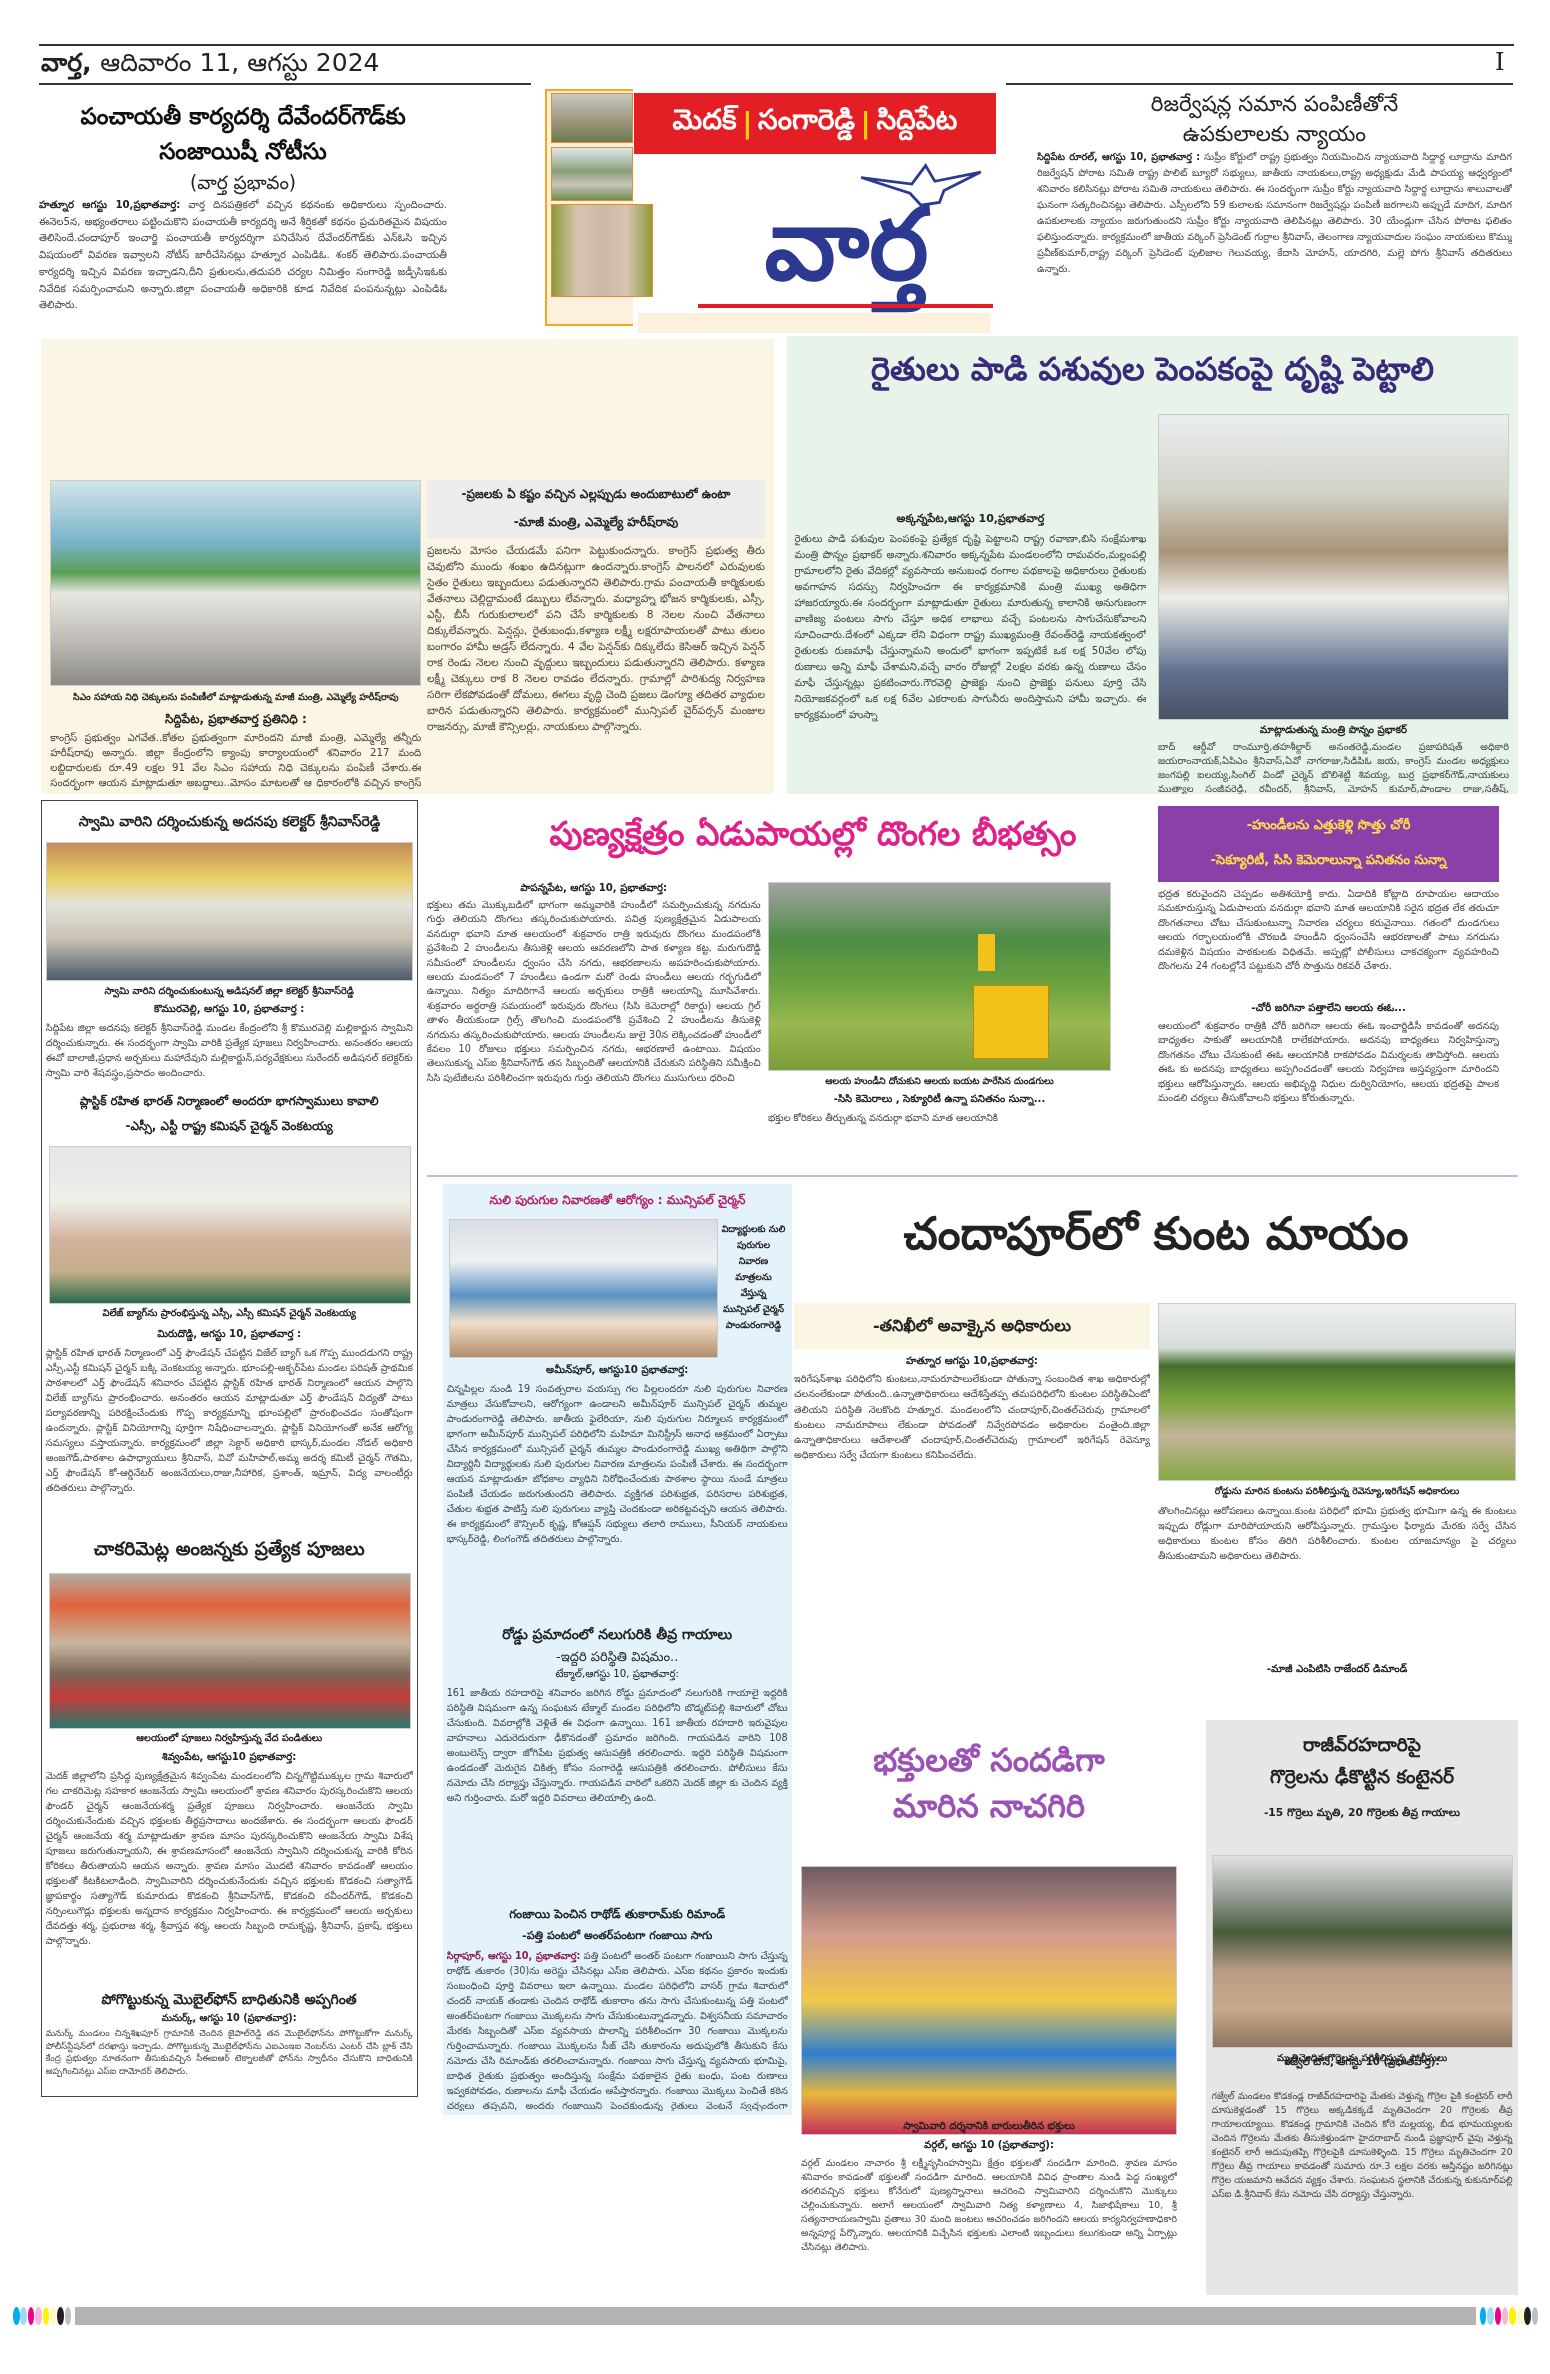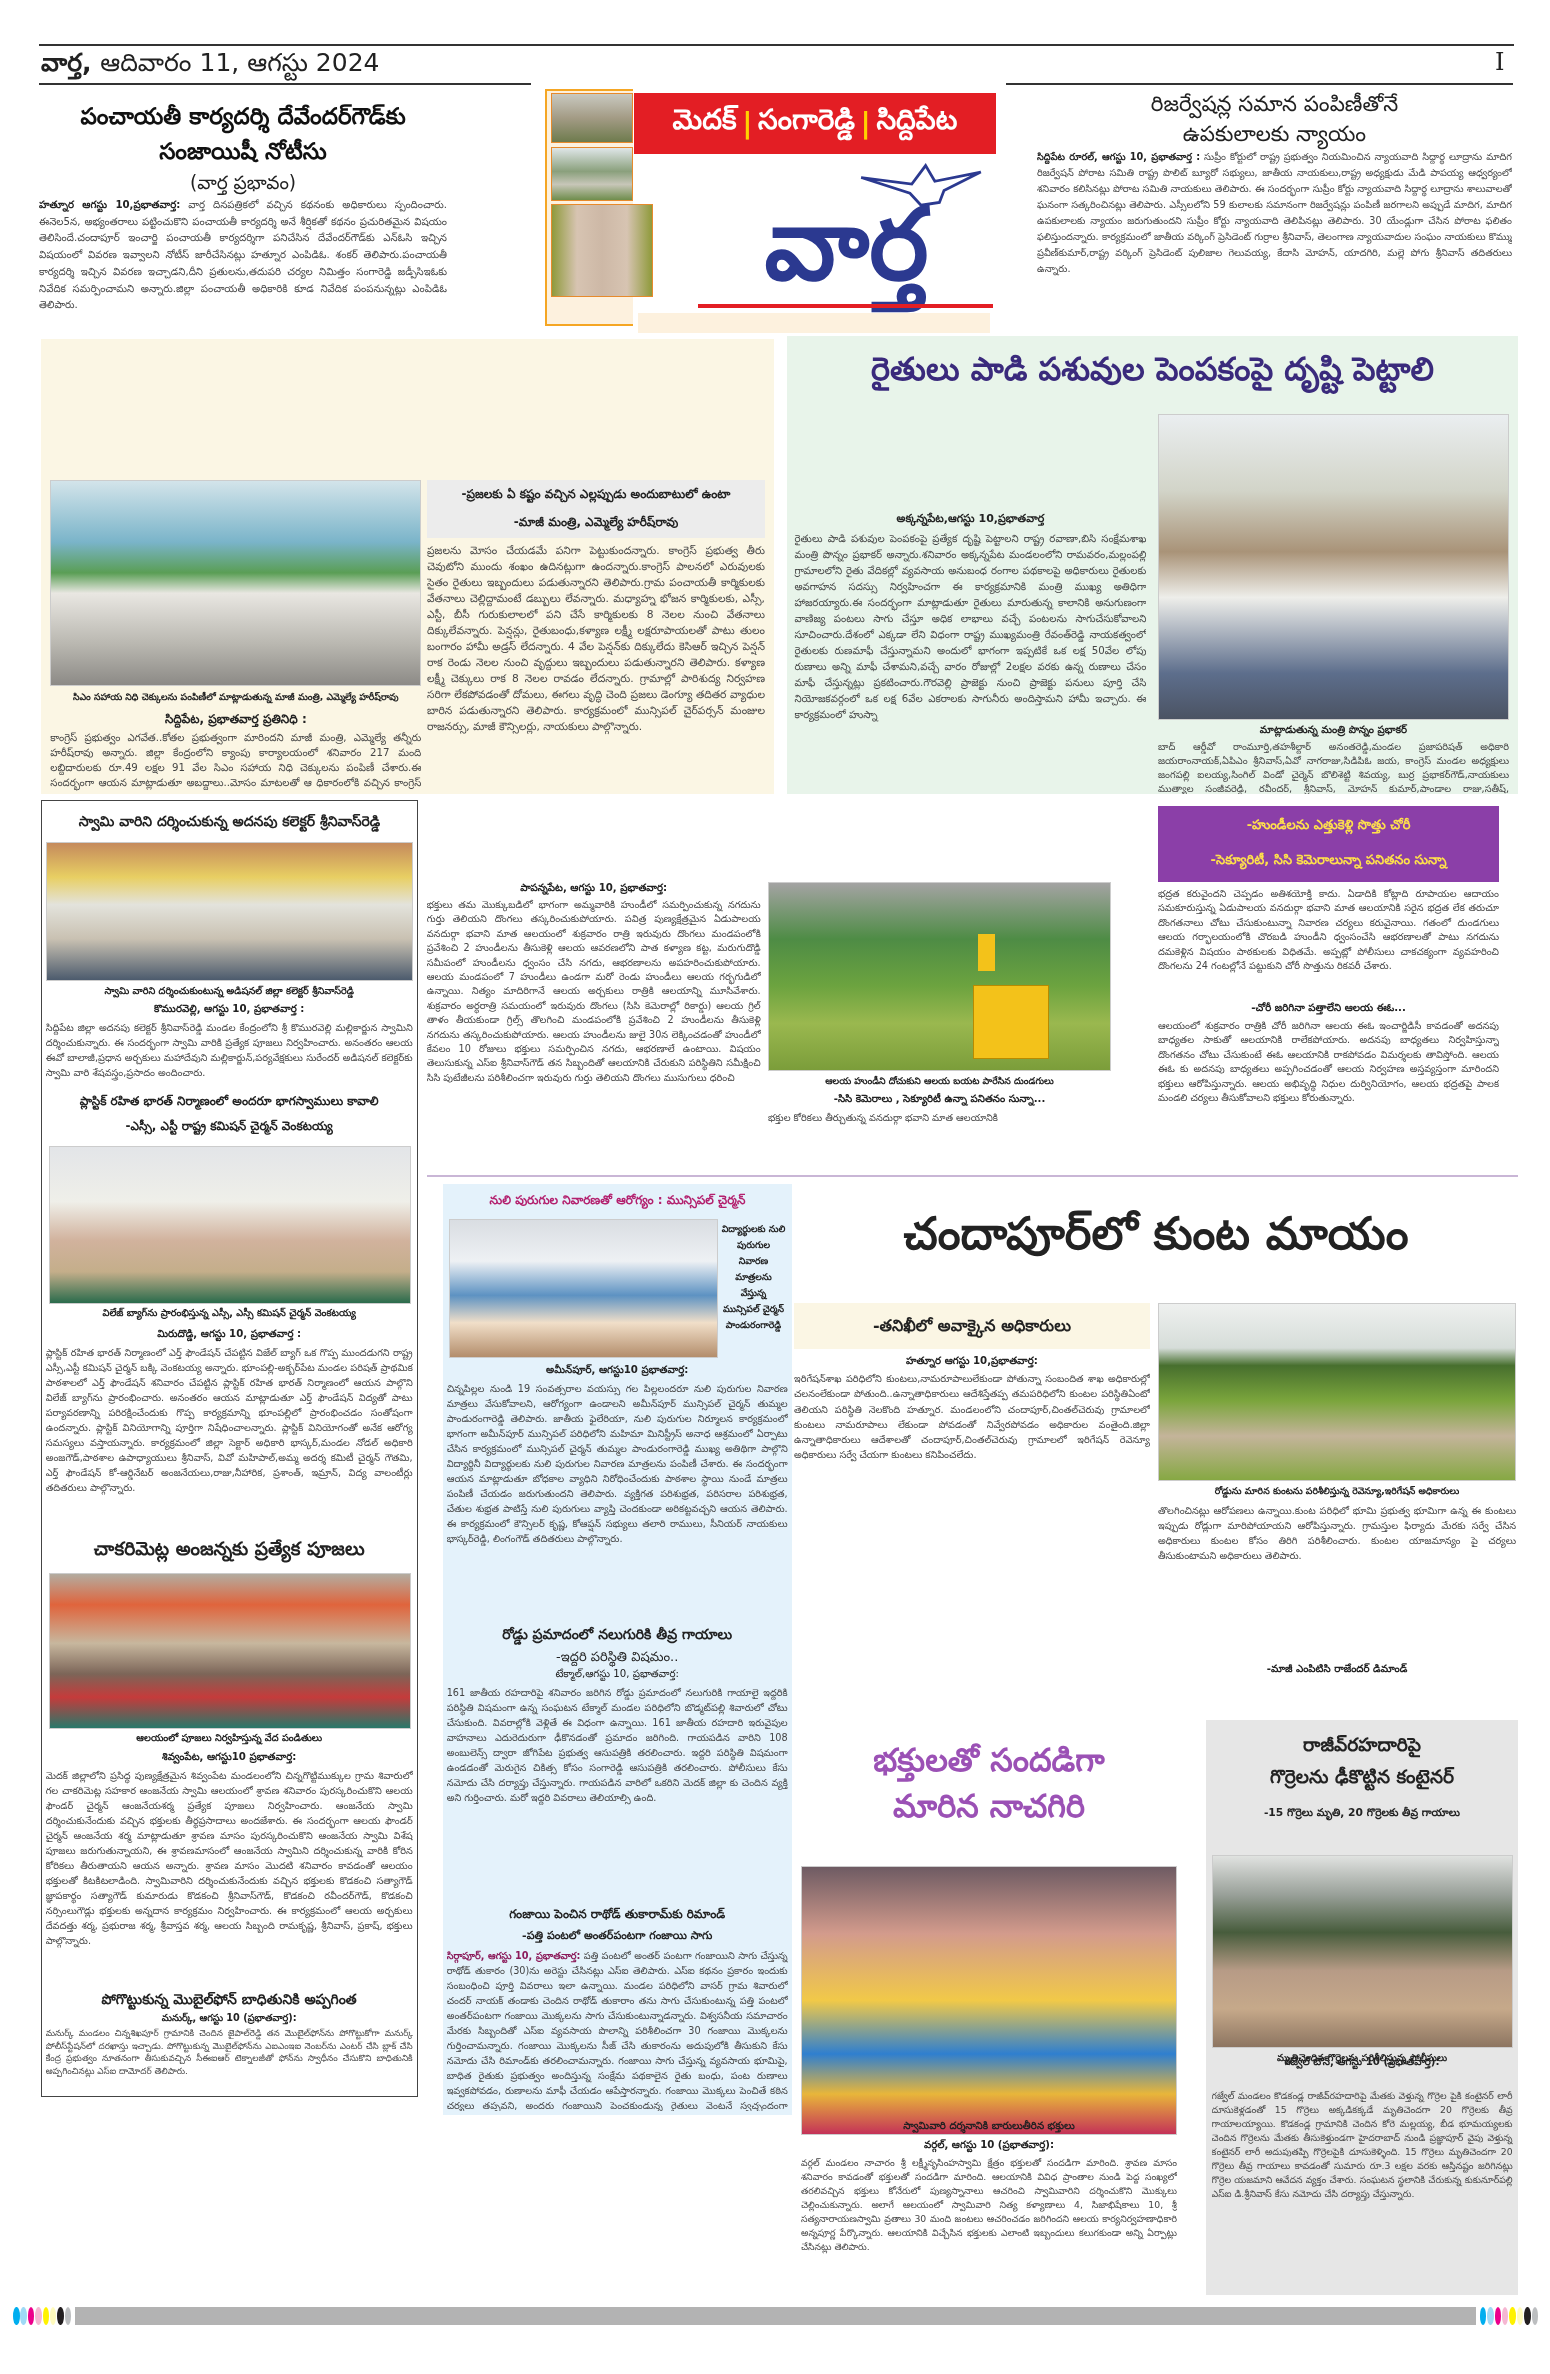--- a/index.html
+++ b/index.html
@@ -106,20 +106,21 @@
   <div class="caption abs" style="left:3.7px;top:931px;width:367px;font-size:9.7px">ఆలయంలో పూజలు నిర్వహిస్తున్న వేద పండితులు</div>
   <div class="abs center" style="left:3.7px;top:950px;width:367px;font-size:10.2px;font-weight:bold">శివ్వంపేట, ఆగస్టు10 ప్రభాతవార్త:</div>
   <div class="body-text abs" style="left:3.7px;top:967px;width:367px;height:215px;font-size:9.7px;line-height:15px">మెదక్ జిల్లాలోని ప్రసిద్ధ పుణ్యక్షేత్రమైన శివ్వంపేట మండలంలోని చిన్నగొట్టిముక్కుల గ్రామ శివారులో గల చాకరిమెట్ల సహకార ఆంజనేయ స్వామి ఆలయంలో శ్రావణ శనివారం పురస్కరించుకొని ఆలయ ఫౌండర్ చైర్మన్ ఆంజనేయశర్మ ప్రత్యేక పూజలు నిర్వహించారు. ఆంజనేయ స్వామి దర్శించుకునేందుకు వచ్చిన భక్తులకు తీర్థప్రసాదాలు అందజేశారు. ఈ సందర్భంగా ఆలయ ఫౌండర్ చైర్మన్ ఆంజనేయ శర్మ మాట్లాడుతూ శ్రావణ మాసం పురస్కరించుకొని ఆంజనేయ స్వామి విశేష పూజలు జరుగుతున్నాయని, ఈ శ్రావణమాసంలో ఆంజనేయ స్వామిని దర్శించుకున్న వారికి కోరిన కోరికలు తీరుతాయని ఆయన అన్నారు. శ్రావణ మాసం మొదటి శనివారం కావడంతో ఆలయం భక్తులతో కిటకిటలాడింది. స్వామివారిని దర్శించుకునేందుకు వచ్చిన భక్తులకు కొడకంచి సత్యాగౌడ్ జ్ఞాపకార్థం సత్యాగౌడ్ కుమారుడు కొడకంచి శ్రీనివాస్‌గౌడ్, కొడకంచి రవీందర్‌గౌడ్, కొడకంచి నర్సింలుగౌడ్లు భక్తులకు అన్నదాన కార్యక్రమం నిర్వహించారు. ఈ కార్యక్రమంలో ఆలయ అర్చకులు దేవదత్తు శర్మ, ప్రభురాజ శర్మ, శ్రీవాస్తవ శర్మ, ఆలయ సిబ్బంది రామకృష్ణ, శ్రీనివాస్, ప్రకాష్, భక్తులు పాల్గొన్నారు.</div>
 
   <div class="abs center" style="left:3.7px;top:1184px;width:367px;font-size:14px;font-weight:bold;line-height:28px">పోగొట్టుకున్న మొబైల్‌ఫోన్ బాధితునికి అప్పగింత</div>
   <div class="abs center" style="left:3.7px;top:1211px;width:367px;font-size:9.7px;font-weight:bold">మనుర్క్, ఆగస్టు 10 (ప్రభాతవార్త):</div>
   <div class="body-text abs" style="left:3.7px;top:1226px;width:367px;height:67px;font-size:8.8px;line-height:12.5px">మనుర్క్ మండలం చిన్నశిఖపూర్ గ్రామానికి చెందిన జైపాల్‌రెడ్డి తన మొబైల్‌ఫోన్‌ను పోగొట్టుకోగా మనుర్క్ పోలీస్‌స్టేషన్‌లో దరఖాస్తు ఇచ్చాడు. పోగొట్టుకున్న మొబైల్‌ఫోన్‌ను ఎఐఎంఇఐ నెంబర్‌ను ఎంటర్ చేసి బ్లాక్ చేసి కేంద్ర ప్రభుత్వం నూతనంగా తీసుకువచ్చిన సీఈఐఆర్ టెక్నాలజీతో ఫోన్‌ను స్వాధీనం చేసుకొని బాధితునికి అప్పగించినట్లు ఎస్ఐ దామోదర్ తెలిపారు.</div>
 </section>
 
 <section class="abs" style="left:423px;top:800px;width:1095px;height:371px">
+  <div class="abs" style="left:28px;top:5.6px;width:724px;font-size:33px;font-weight:bold;color:#e0218a;line-height:56px;text-align:center">పుణ్యక్షేత్రం ఏడుపాయల్లో దొంగల బీభత్సం</div>
   <div class="abs center" style="left:3.7px;top:82px;width:334px;font-size:10.2px;font-weight:bold">పాపన్నపేట, ఆగస్టు 10, ప్రభాతవార్త:</div>
   <div class="body-text abs" style="left:3.7px;top:98px;width:334px;height:218px;font-size:9.7px;line-height:14.4px">భక్తులు తమ మొక్కుబడిలో భాగంగా అమ్మవారికి హుండీలో సమర్పించుకున్న నగదును గుర్తు తెలియని దొంగలు తస్కరించుకుపోయారు. పవిత్ర పుణ్యక్షేత్రమైన ఏడుపాలయ వనదుర్గా భవాని మాత ఆలయంలో శుక్రవారం రాత్రి ఇరువురు దొంగలు మండపంలోకి ప్రవేశించి 2 హుండీలను తీసుకెళ్లి ఆలయ ఆవరణలోని పాత కళ్యాణ కట్ట, మరుగుదొడ్డి సమీపంలో హుండీలను ధ్వంసం చేసి నగదు, ఆభరణాలను అపహరించుకుపోయారు. ఆలయ మండపంలో 7 హుండీలు ఉండగా మరో రెండు హుండీలు ఆలయ గర్భగుడిలో ఉన్నాయి. నిత్యం మాదిరిగానే ఆలయ అర్చకులు రాత్రికి ఆలయాన్ని మూసివేశారు. శుక్రవారం అర్ధరాత్రి సమయంలో ఇరువురు దొంగలు (సిసి కెమెరాల్లో రికార్డు) ఆలయ గ్రిల్ తాళం తీయకుండా గ్రిల్స్ తొలగించి మండపంలోకి ప్రవేశించి 2 హుండీలను తీసుకెళ్లి నగదును తస్కరించుకుపోయారు. ఆలయ హుండీలను జులై 30న లెక్కించడంతో హుండీలో కేవలం 10 రోజులు భక్తులు సమర్పించిన నగదు, ఆభరణాలే ఉంటాయి. విషయం తెలుసుకున్న ఎస్ఐ శ్రీనివాస్‌గౌడ్ తన సిబ్బందితో ఆలయానికి చేరుకుని పరిస్థితిని సమీక్షించి సిసి పుటేజీలను పరిశీలించగా ఇరువురు గుర్తు తెలియని దొంగలు ముసుగులు ధరించి</div>
   <div class="photo" style="left:345px;top:82px;width:343px;height:189px;background:linear-gradient(180deg,#a4a3a3 0%,#4e8c45 30%,#6ca33f 55%,#9ab84f 75%,#7b9d3a 100%)">
     <div class="abs" style="left:204px;top:102px;width:76px;height:74px;background:#f3c21a;border:0.9px solid #b88b00"></div>
     <div class="abs" style="left:209px;top:51px;width:16.7px;height:37px;background:#f3c21a"></div>
   </div>
   <div class="caption abs" style="left:345px;top:275px;width:343px;font-size:9.3px">ఆలయ హుండీని దోచుకుని ఆలయ బయట పారేసిన దుండగులు</div>
   <div class="abs center" style="left:345px;top:293px;width:343px;font-size:10.2px;font-weight:bold">-సిసి కెమెరాలు , సెక్యూరిటీ ఉన్నా పనితనం సున్నా...</div>
   <div class="body-text abs" style="left:345px;top:310px;width:343px;height:18.6px;font-size:9.7px;line-height:15px">భక్తుల కోరికలు తీర్చుతున్న వనదుర్గా భవాని మాత ఆలయానికి</div>
   <div class="abs" style="left:735px;top:5.6px;width:341px;height:76px;background:#8b3fa8">

